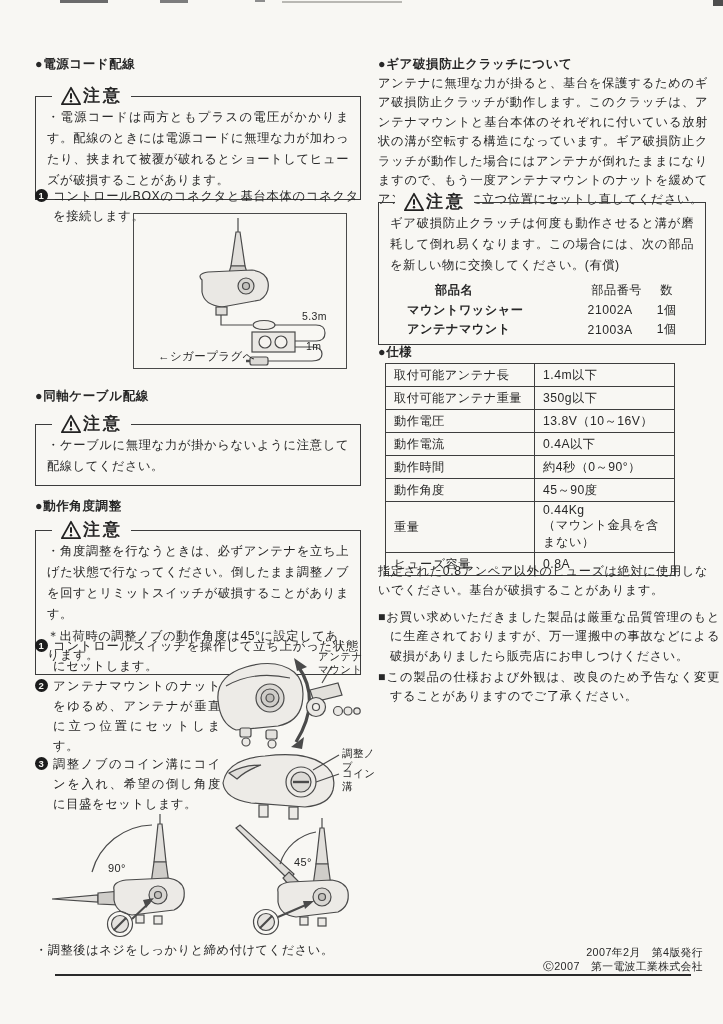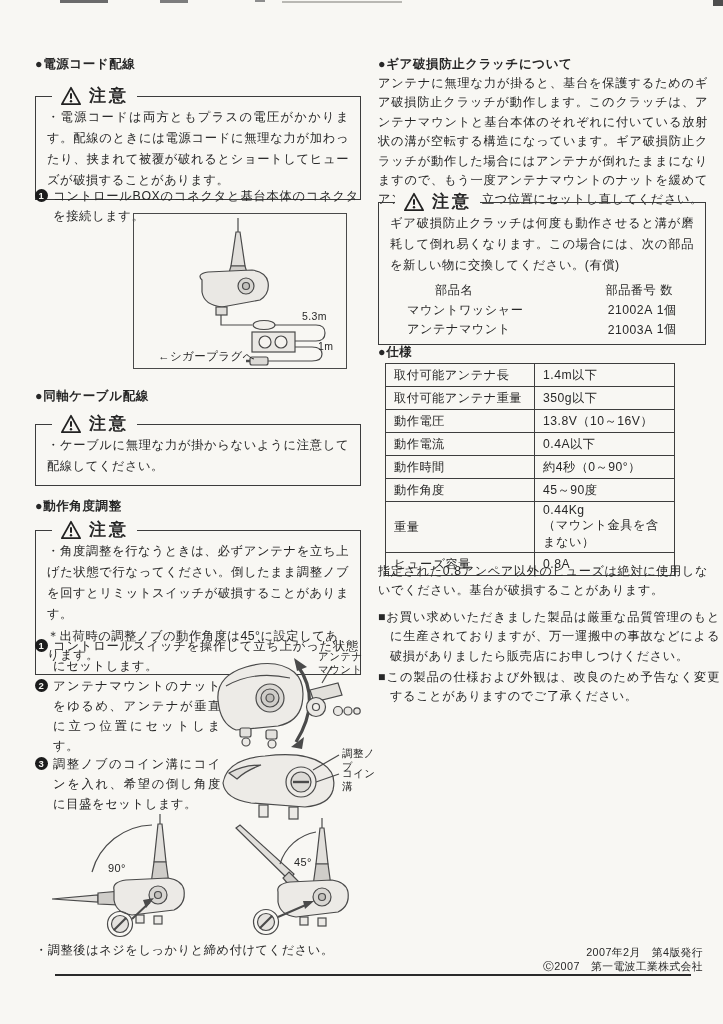--- a/index.html
+++ b/index.html
@@ -12,42 +12,42 @@
     position:relative;width:723px;height:1024px;
     background:#f8f7f3;color:#272727;
   }
   .abs{position:absolute;}
   .h{font-size:12.5px;font-weight:bold;letter-spacing:0.6px;}
   .body-text{font-size:12.2px;line-height:19.4px;letter-spacing:0.6px;text-align:justify;}
   
   .caution{border:1.4px solid #3c3c3c;}
   .caution .ctitle{
     position:absolute;top:-13px;left:16px;background:#f8f7f3;
-    padding:0 8px;display:flex;align-items:center;gap:7px;
+    padding:0 8px;display:flex;align-items:center;gap:1px;
   }
   .caution .ctitle .ctext{font-size:17px;font-weight:bold;letter-spacing:3px;}
   .caution .cbody{padding:10px 11px 8px 11px;font-size:12.3px;line-height:21px;letter-spacing:0.5px;text-align:justify;}
   .caution .cnote{padding:0 11px 9px 11px;font-size:12.3px;line-height:19px;letter-spacing:0.5px;}
   
   .step{display:flex;gap:5px;font-size:12.3px;line-height:20px;letter-spacing:0.6px;text-align:justify;}
   .badge{
     flex:none;width:13px;height:13px;margin-top:3px;border-radius:50%;
     background:#1c1c1c;color:#f8f7f3;font-size:9.5px;font-weight:bold;
     text-align:center;line-height:13px;
   }
   
   .figbox{border:1.2px solid #4a4a4a;}
   .fig-label{position:absolute;font-size:10.5px;line-height:13px;letter-spacing:0.4px;white-space:pre-line;}
   svg{display:block;}
   
   .parts{margin:3px 0 4px 0;font-size:12.2px;letter-spacing:0.5px;}
   .parts .prow{display:flex;height:19.5px;align-items:center;}
-  .parts .c1{width:158px;padding-left:28px;}
+  .parts .c1{width:158px;padding-left:28px;font-weight:bold;}
   .parts .c1.hdr{padding-left:56px;}
-  .parts .c2{width:92px;text-align:right;padding-left:6px;}
+  .parts .c2{width:92px;text-align:center;padding-left:6px;}
   .parts .c3{width:52px;text-align:left;padding-left:4px;}
   
   table.spec{border-collapse:collapse;width:290px;}
   table.spec td{
     border:1.4px solid #3e3e3e;font-size:12.2px;letter-spacing:0.5px;
     padding:1px 8px;height:20px;white-space:pre-line;vertical-align:middle;
   }
   table.spec td.k{width:132px;}
   
   .hang{padding-left:12px;text-indent:-12px;}
@@ -101,21 +101,21 @@
         <path d="M141,111 L182,111 Q191,111 191,119 Q191,127 182,127 L161,127"></path>
         <rect x="118" y="118" width="43" height="20" fill="#eae8e4"></rect>
         <circle cx="131" cy="128" r="6" fill="#f5f3ef"></circle>
         <circle cx="147" cy="128" r="6" fill="#f5f3ef"></circle>
         <path d="M161,133 L178,133 Q188,133 188,140 Q188,147 178,147 L134,147"></path>
         <rect x="116" y="143" width="18" height="8" rx="2" fill="#dcdad6"></rect>
         <line x1="112" y1="147" x2="116" y2="147" stroke-width="2.5"></line>
       </g>
     </svg>
     <span class="fig-label" style="left:168px;top:96px;">5.3m</span>
-    <span class="fig-label" style="left:184px;top:126px;text-align:right;">1m</span>
+    <span class="fig-label" style="left:172px;top:126px;text-align:right;">1m</span>
     <span class="fig-label" style="left:24px;top:136px;font-size:11.5px;">←シガープラグへ</span>
   </div>
 
   <div class="abs h" style="left:35px;top:388px;">●同軸ケーブル配線</div>
 
   <div class="abs caution" style="left:35px;top:424px;width:324px;">
     <div class="ctitle">
       <svg width="22" height="20" viewBox="0 0 24 22">
         <path d="M12 2 L22 20 L2 20 Z" fill="none" stroke="#222" stroke-width="2" stroke-linejoin="round"></path>
         <line x1="12" y1="8" x2="12" y2="14" stroke="#222" stroke-width="2.2"></line>

